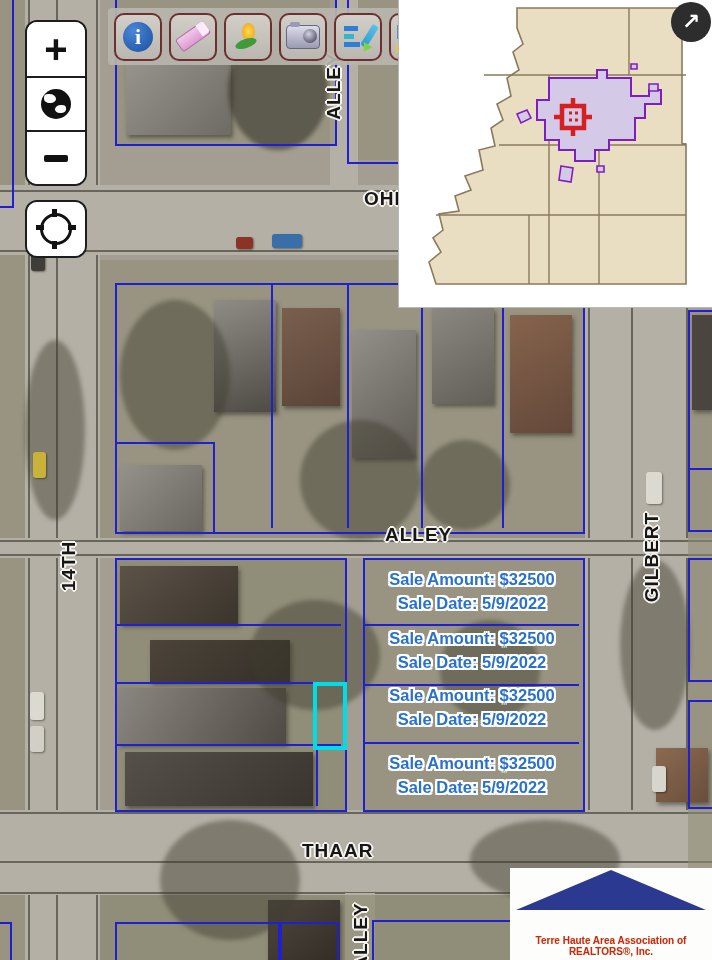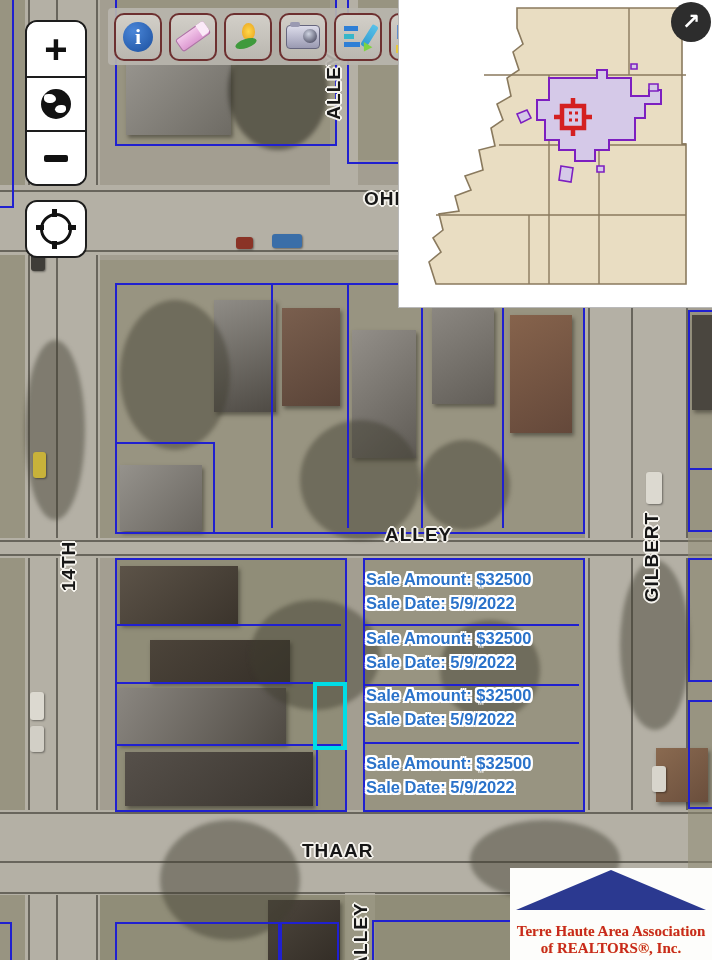--- a/index.html
+++ b/index.html
@@ -19,21 +19,21 @@
   .parcel{border:2px solid #2020d0;}
   .pline-v{width:2px;background:#2020d0;}
   .pline-h{height:2px;background:#2020d0;}
   .parcel-hl{border:4px solid #00dde6;}
   
   .street{color:#161616;font-weight:bold;font-size:19px;letter-spacing:1px;
     text-shadow:-2px 0 0 #f4f2ec,2px 0 0 #f4f2ec,0 -2px 0 #f4f2ec,0 2px 0 #f4f2ec,
       -1px -1px 0 #f4f2ec,1px 1px 0 #f4f2ec,1px -1px 0 #f4f2ec,-1px 1px 0 #f4f2ec;
     white-space:nowrap;}
   .street.vert{transform:rotate(-90deg);transform-origin:center center;}
-  .salelabel{width:212px;text-align:left;color:#2a72c9;font-weight:bold;
+  .salelabel{width:212px;text-align:center;color:#2a72c9;font-weight:bold;
     font-size:16.5px;line-height:1.45;
     text-shadow:-2px 0 0 #fff,2px 0 0 #fff,0 -2px 0 #fff,0 2px 0 #fff,
       -2px -2px 0 #fff,2px 2px 0 #fff,2px -2px 0 #fff,-2px 2px 0 #fff;}
   
   .ctrlbox{background:#fff;border:2px solid #1d1d1d;border-radius:12px;overflow:hidden;}
   .ctrlbtn{width:100%;height:54px;display:flex;align-items:center;justify-content:center;
     background:#fff;cursor:pointer;box-sizing:border-box;}
   .ctrlbtn+.ctrlbtn{border-top:2px solid #1d1d1d;}
   .glyph-plus{font-size:40px;font-weight:bold;color:#111;line-height:1;}
   .globe{width:30px;height:30px;border-radius:50%;background:#111;position:relative;overflow:hidden;}
@@ -82,22 +82,22 @@
   
   #logo{background:#fdfdfb;overflow:hidden;}
   #logo .roof{position:absolute;left:6px;top:2px;width:0;height:0;
     border-left:95px solid transparent;border-right:95px solid transparent;
     border-bottom:40px solid #2b3990;}
   #logo .brand{position:absolute;left:0;top:26px;width:100%;text-align:center;
     color:#2b3990;font-weight:bold;font-size:46px;letter-spacing:-3px;line-height:1;
     font-family:"Liberation Sans",sans-serif;
     text-shadow:-2px 0 0 #fff,2px 0 0 #fff,0 -2px 0 #fff,0 2px 0 #fff;}
   #logo .tagline{position:absolute;left:0;bottom:3px;width:100%;text-align:center;
-    color:#c8281e;font-weight:bold;font-size:15px;
-    text-shadow:0 0 1px #f3e29a;font-family:Liberation Serif, serif;}
+    color:#c8281e;font-weight:bold;font-size:10px;
+    text-shadow:0 0 1px #f3e29a;}
 </style>
 </head>
 <body>
 
 <div id="stage">
 
   <div class="abs grass" style="left:0;top:0;width:25px;height:960px;"></div>
   <div class="abs road" style="left:25px;top:0;width:75px;height:960px;"></div>
   <div class="abs roadline" style="left:28px;top:0;width:2px;height:960px;"></div>
   <div class="abs roadline" style="left:56px;top:0;width:2px;height:960px;"></div>

